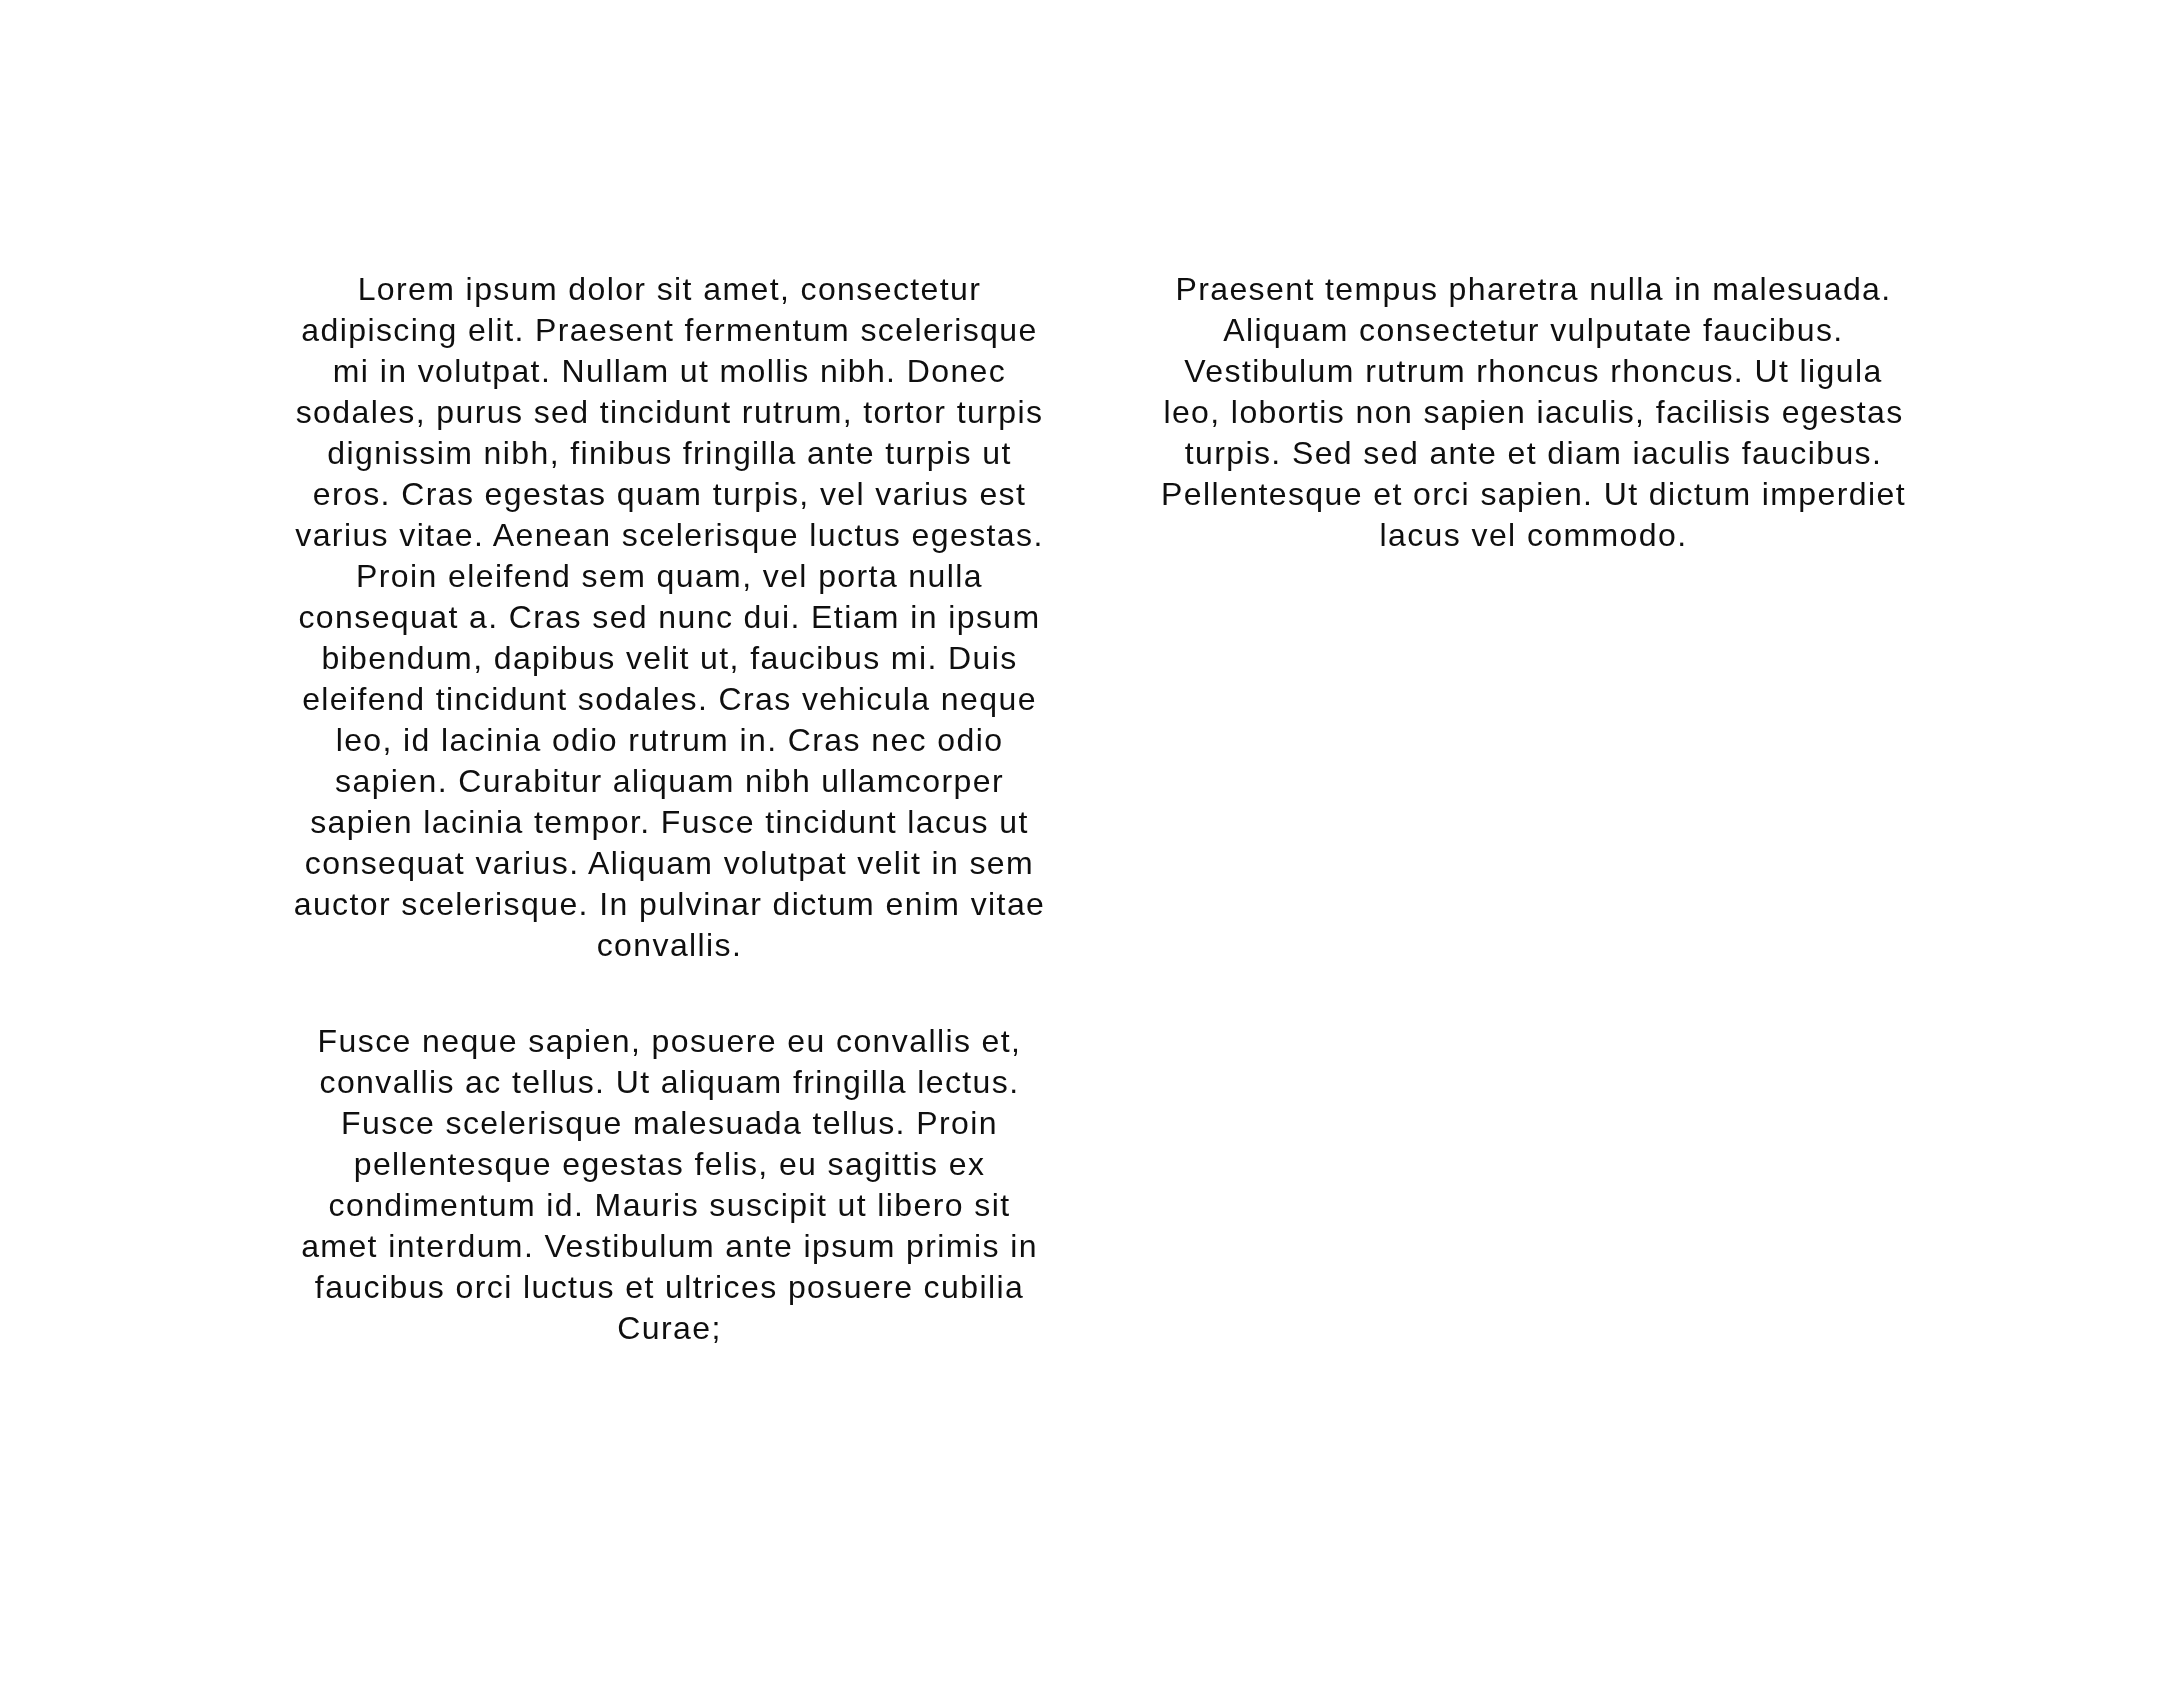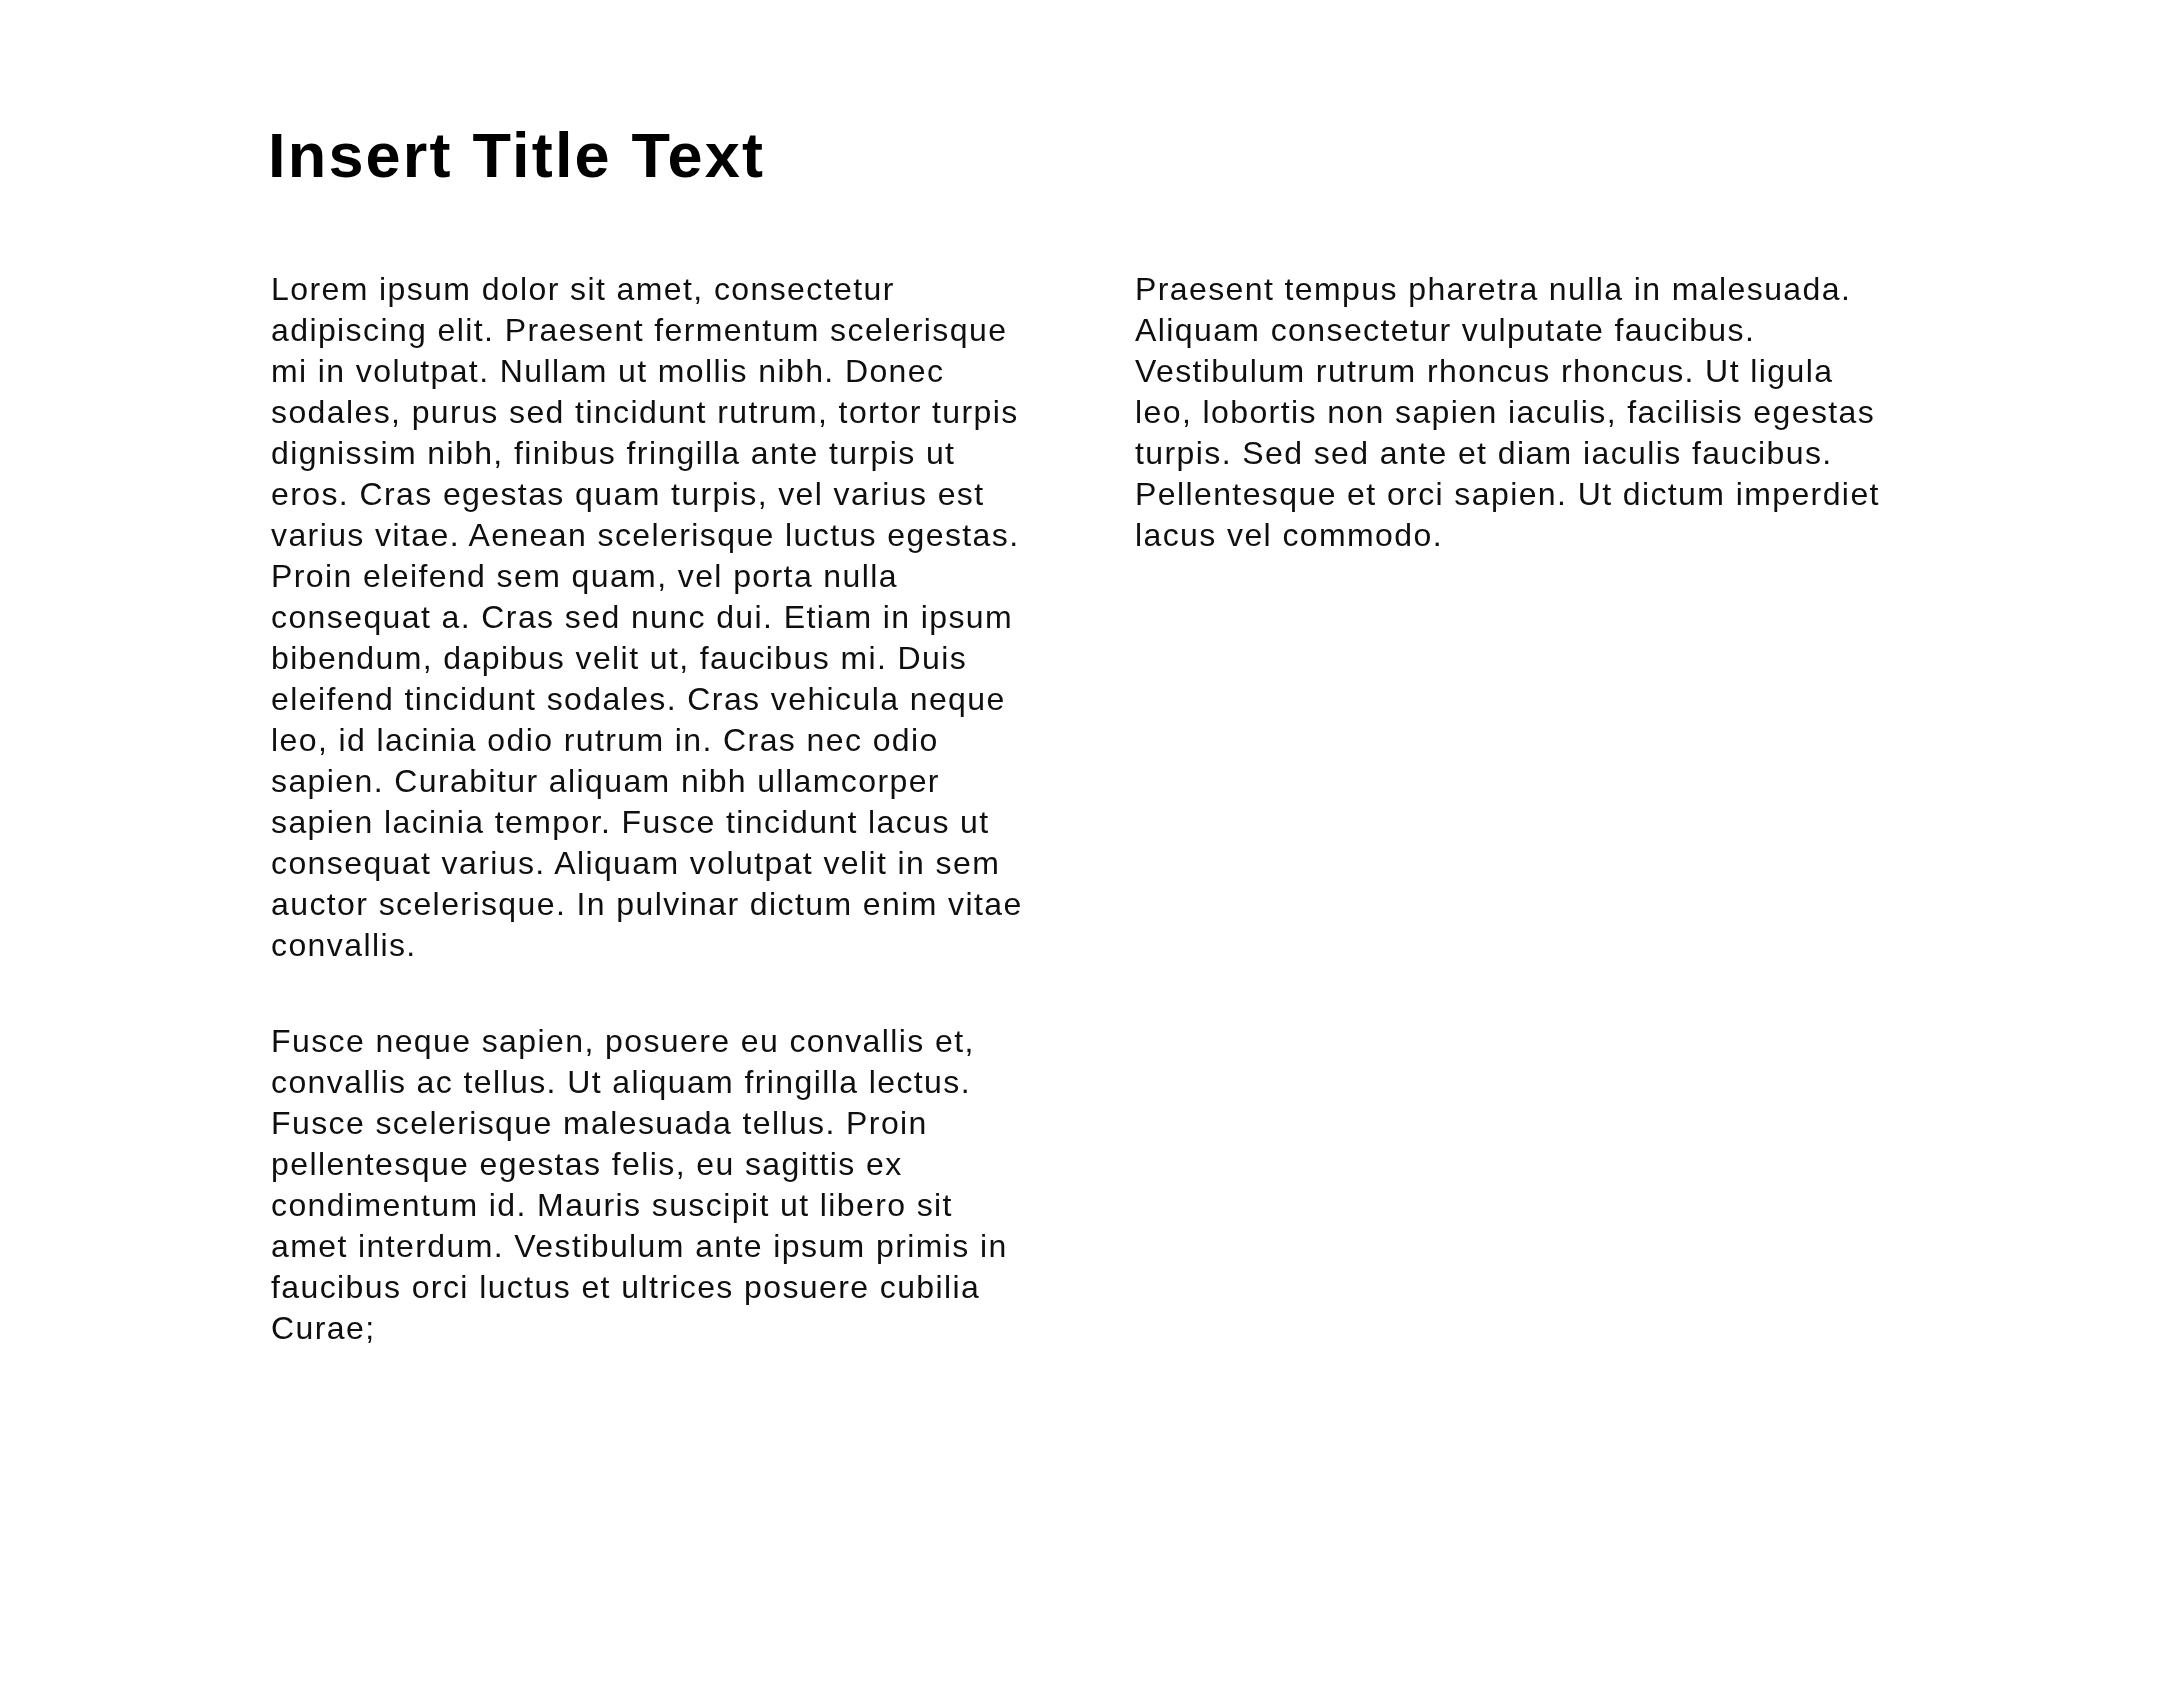--- a/index.html
+++ b/index.html
@@ -35,39 +35,39 @@
     position: absolute;
     left: 271px;
     top: 269px;
     width: 1662px;
     display: flex;
     gap: 67px;
   }
   .column {
     width: 797px;
     flex: 0 0 797px;
+    text-align: center;
   }
   .column p {
     margin: 0 0 55px 0;
     font-size: 32px;
     line-height: 41px;
     letter-spacing: 1.4px;
     color: #0f0f0f;
     white-space: pre-line;
   }
   .column p:last-child {
     margin-bottom: 0;
   }
 </style>
 </head>
 <body>
 
 <div class="page">
 
-  <h1 class="doc-title">Insert Title Text</h1>
 
   <div class="columns">
 
     <div class="column">
       <p>Lorem ipsum dolor sit amet, consectetur
 adipiscing elit. Praesent fermentum scelerisque
 mi in volutpat. Nullam ut mollis nibh. Donec
 sodales, purus sed tincidunt rutrum, tortor turpis
 dignissim nibh, finibus fringilla ante turpis ut
 eros. Cras egestas quam turpis, vel varius est

